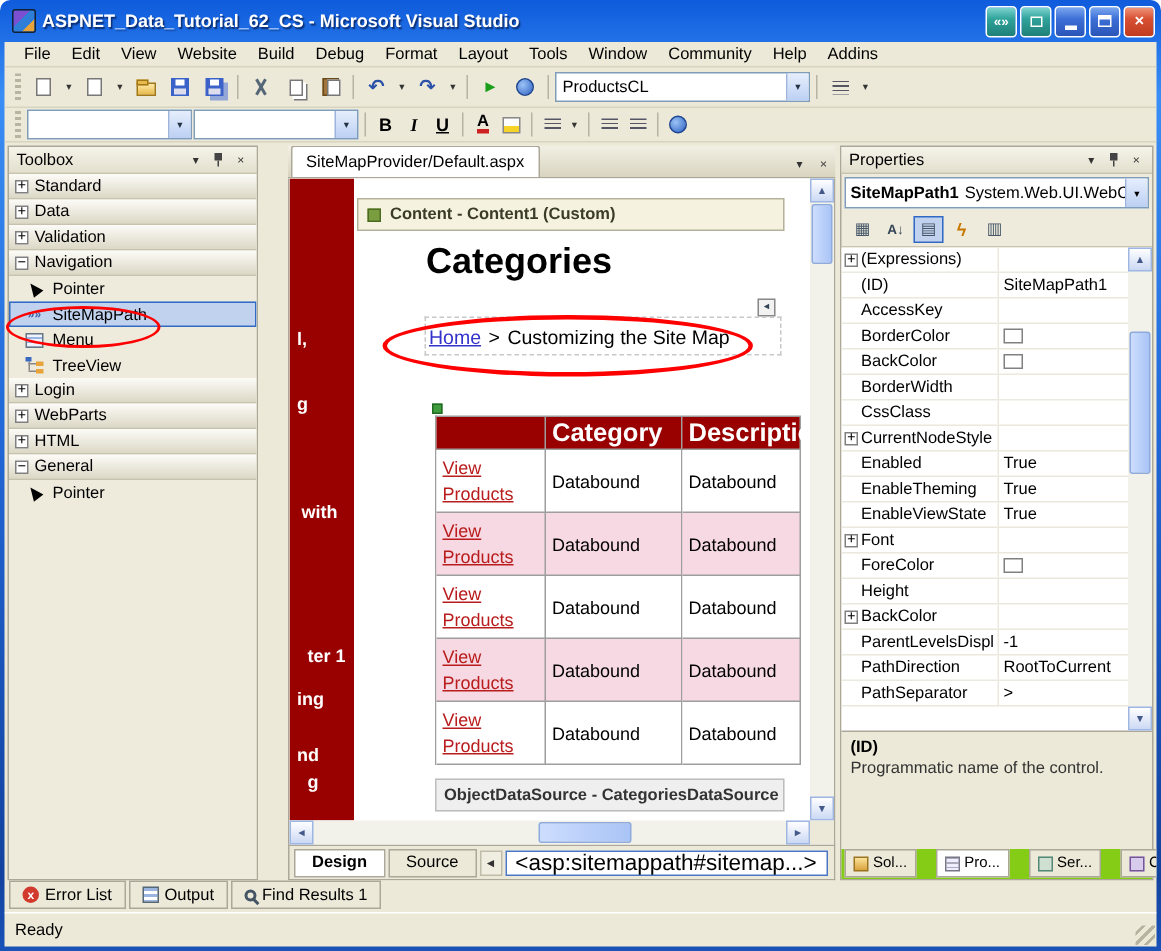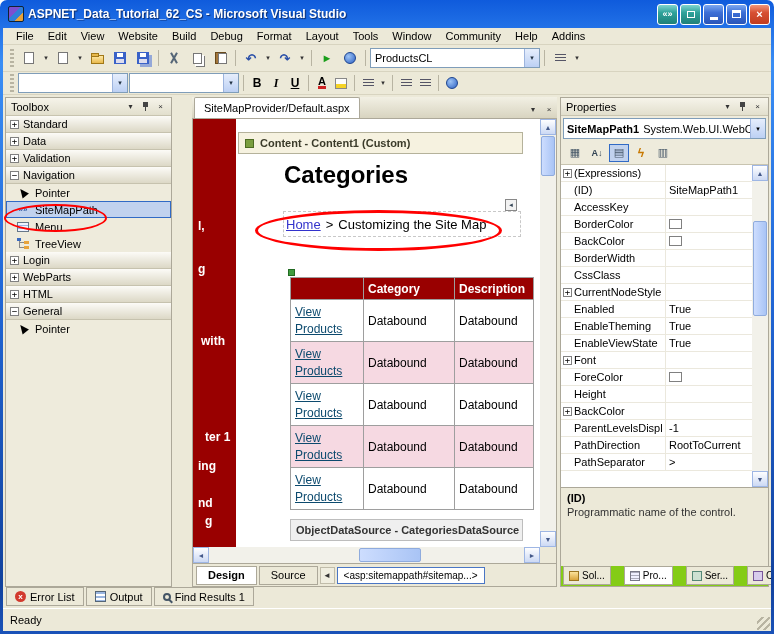--- a/index.html
+++ b/index.html
@@ -102,41 +102,41 @@
   .content-hdr{position:absolute;left:45px;top:13px;width:285px;height:22px;background:#f6f2e0;border:1px solid #b5b29b;display:flex;align-items:center;gap:6px;padding-left:6px;font-size:11px;font-weight:bold;color:#3b3b2a;}
   .ch-icon{width:9px;height:9px;background:#7a9e3f;border:1px solid #4c6b22;}
   .heading{position:absolute;left:91px;top:42px;font-size:24px;font-weight:bold;color:#000;}
   .crumb{position:absolute;left:90px;top:92px;width:238px;height:26px;display:flex;align-items:center;font-size:13px;border:1px dashed #c8c8c8;padding-left:2px;white-space:nowrap;}
   .crumb a{color:#3333cc;text-decoration:underline;}
   .crumb .csep{margin:0 5px;} 
   .smart-tag{position:absolute;left:312px;top:80px;width:12px;height:12px;border:1px solid #888;background:#f2f2f2;display:flex;align-items:center;justify-content:center;font-size:6px;color:#345;}
   .region-glyph{position:absolute;left:95px;top:150px;width:7px;height:7px;background:#3f9c3f;border:1px solid #226b22;}
   .dtable{position:absolute;left:97px;top:158px;border-left:1px solid #9e9e9e;border-top:1px solid #9e9e9e;}
   .dthead,.dtrow{display:grid;grid-template-columns:73px 91px 79px;}
-  .dth{height:22px;background:#990000;color:#fff;font-size:12px;font-weight:bold;display:flex;align-items:center;padding-left:4px;border-right:1px solid #9e9e9e;border-bottom:1px solid #9e9e9e;}
+  .dth{height:22px;background:#990000;color:#fff;font-size:17px;font-weight:bold;display:flex;align-items:center;padding-left:4px;border-right:1px solid #9e9e9e;border-bottom:1px solid #9e9e9e;}
   .dtd{height:42px;background:#fff;font-size:12px;display:flex;align-items:center;padding-left:4px;border-right:1px solid #9e9e9e;border-bottom:1px solid #9e9e9e;}
   .dtrow.alt .dtd{background:#f6d9e2;}
-  .dlink{color:#0c4a6e;text-decoration:underline;width:50px;line-height:1.35;}
+  .dlink{color:#b91c1c;text-decoration:underline;width:50px;line-height:1.35;}
   .ods{position:absolute;left:97px;top:400px;width:233px;height:22px;background:#efefef;border:1px solid #bdbdbd;display:flex;align-items:center;padding-left:5px;font-size:11px;font-weight:bold;color:#333;white-space:nowrap;overflow:hidden;}
   
   .sbtn{background:linear-gradient(#fefeff,#ccd9f4);border:1px solid #9eb6e4;color:#44598a;display:flex;align-items:center;justify-content:center;font-size:7px;flex:none;}
   .sthumb{background:linear-gradient(90deg,#cdddfe,#a9c4f5);border:1px solid #8fabdd;border-radius:2px;}
   .sb-v{position:absolute;right:0;top:0;bottom:16px;width:16px;background:#f2f1ea;display:flex;flex-direction:column;}
   .sb-v .sbtn{width:16px;height:16px;}
   .sb-v .sthumb{width:14px;margin:1px;height:40px;}
   .sb-h{position:absolute;left:0;right:16px;bottom:0;height:16px;background:#f2f1ea;display:flex;}
   .sb-h .sbtn{width:16px;height:16px;}
   .sb-h .sthumb{height:14px;margin:1px 0 1px 150px;width:62px;}
   .sb-corner{position:absolute;right:0;bottom:0;width:16px;height:16px;background:#ece9d8;}
   
   .view-bar{height:23px;display:flex;align-items:center;gap:2px;padding-left:3px;background:#ece9d8;border:1px solid #aca899;border-top:none;}
   .vtab{height:19px;border:1px solid #aca899;background:#ece9d8;padding:0 11px;font-size:11px;display:flex;align-items:center;}
   .vtab.active{background:#fff;font-weight:bold;}
   .nav-arrow{width:15px;height:17px;display:flex;align-items:center;justify-content:center;font-size:8px;color:#333;border:1px solid #c0bcaa;background:#f0eee0;}
-  .tag-chip{height:17px;border:1px solid #4a76c4;background:#fff;padding:0 6px;font-size:10px;display:flex;align-items:center;white-space:nowrap;}
+  .tag-chip{height:17px;border:1px solid #4a76c4;background:#fff;padding:0 6px;font-size:15px;display:flex;align-items:center;white-space:nowrap;}
   
   .obj-combo{height:21px;margin:2px;background:#fff;border:1px solid #7f9db9;display:flex;align-items:center;font-size:11px;overflow:hidden;}
   .obj-name{font-weight:bold;padding-left:3px;white-space:nowrap;}
   .obj-type{padding-left:4px;white-space:nowrap;color:#000;flex:1;overflow:hidden;}
   .obj-arr{width:15px;height:100%;background:linear-gradient(#e6eefc,#bcd0f4);border-left:1px solid #9db4dd;display:flex;align-items:center;justify-content:center;font-size:7px;flex:none;}
   .ptools{height:24px;display:flex;align-items:center;gap:2px;padding-left:4px;border-bottom:1px solid #c8c4b0;}
   .picon{width:20px;height:18px;display:flex;align-items:center;justify-content:center;font-size:11px;color:#456;}
   .picon.pressed{background:#c1d2ee;border:1px solid #316ac5;}
   .picon .az{font-size:9px;font-weight:bold;color:#345;}
   .picon .bolt{color:#c87800;font-weight:bold;font-size:12px;}

